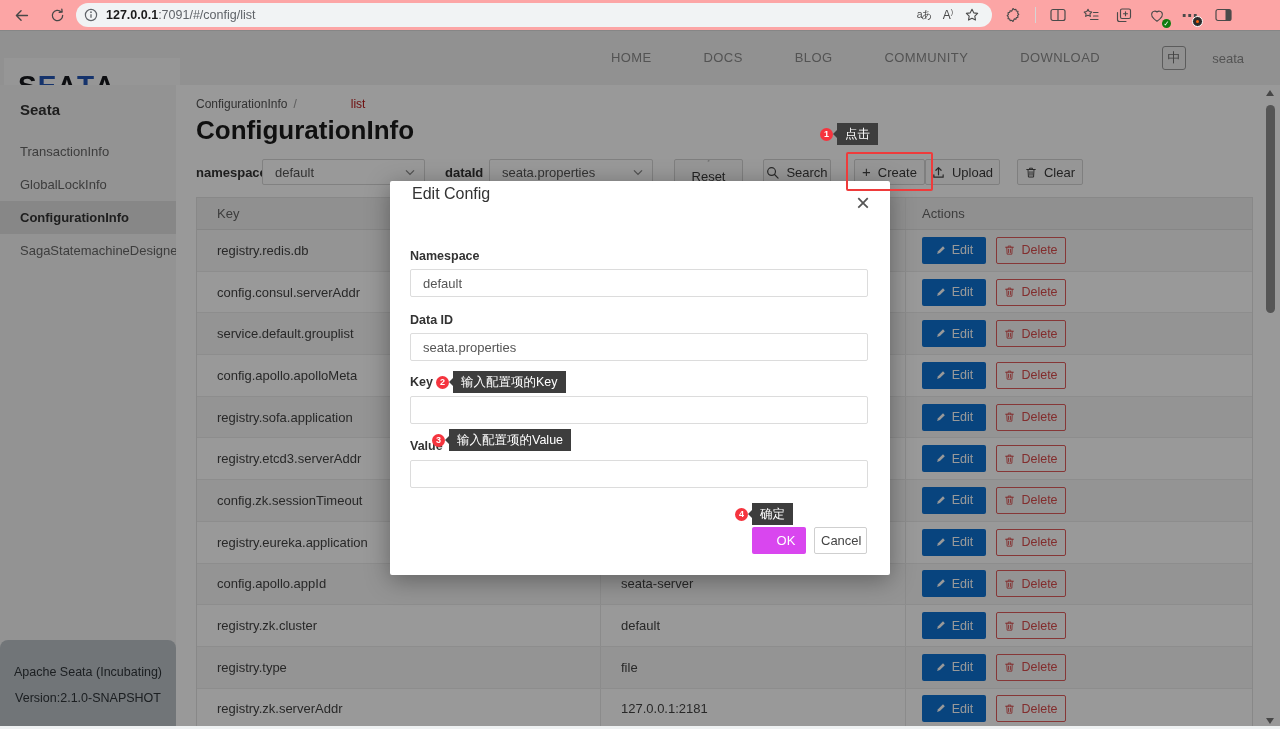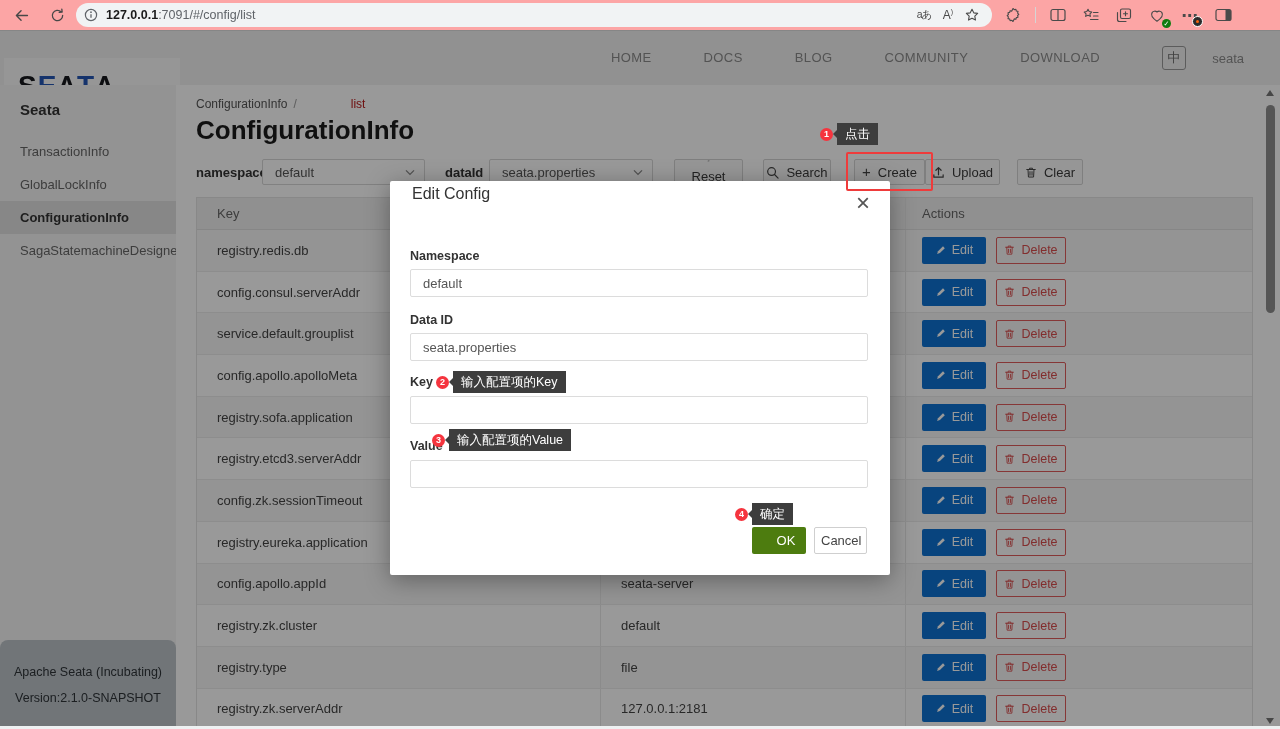--- a/index.html
+++ b/index.html
@@ -95,21 +95,21 @@
   .mask{position:absolute;left:0;top:30px;width:1280px;height:699px;background:rgba(0,0,0,.40);z-index:40;}
   .bottom-edge{position:absolute;left:0;top:726px;width:1280px;height:3px;background:#eef1f2;z-index:55;}
 
   .modal{position:absolute;left:390px;top:181px;width:500px;height:394px;background:#fff;border-radius:2px;
     box-shadow:0 5px 24px rgba(0,0,0,.35);z-index:50;}
   .m-title{position:absolute;left:22px;top:4px;font-size:16px;color:#333;}
   .m-close{position:absolute;right:20px;top:10px;font-size:24px;color:#555;cursor:pointer;line-height:1;}
   .m-label{position:absolute;left:20px;font-size:12.5px;font-weight:bold;color:#333;}
   .m-input{position:absolute;left:20px;width:458px;height:28px;border:1px solid #dcdcdc;border-radius:2px;
     box-sizing:border-box;font-size:13px;color:#555;padding:0 12px;font-family:inherit;background:#fff;outline:none;}
-  .btn-ok{position:absolute;left:362px;top:346px;width:54px;height:27px;background:#4d7c0f;color:#fff;
+  .btn-ok{position:absolute;left:362px;top:346px;width:54px;height:27px;background:#d946ef;color:#fff;
     border:none;border-radius:2px;font-size:13px;cursor:pointer;padding-left:20px;}
   .btn-cancel{position:absolute;left:424px;top:346px;width:53px;height:27px;background:#fff;color:#444;
     border:1px solid #cfcfcf;border-radius:2px;font-size:13px;cursor:pointer;box-sizing:border-box;}
 
   .anno{position:absolute;z-index:60;display:flex;align-items:center;}
   .a-circle{width:13px;height:13px;border-radius:50%;background:#f5343e;color:#fff;font-size:9px;
     font-weight:bold;line-height:13px;text-align:center;flex:0 0 auto;}
   .a-tip{margin-left:4px;background:#3d3d3d;color:#fff;font-size:12.5px;line-height:16px;
     padding:3px 8px;position:relative;white-space:nowrap;}
   .a-tip:before{content:"";position:absolute;left:-4px;top:50%;margin-top:-4px;

